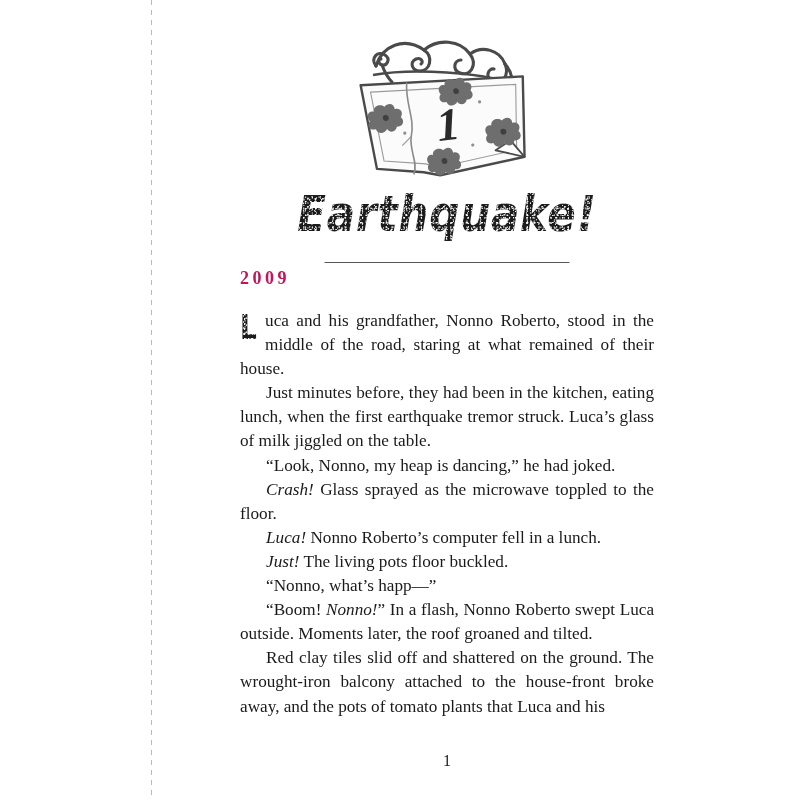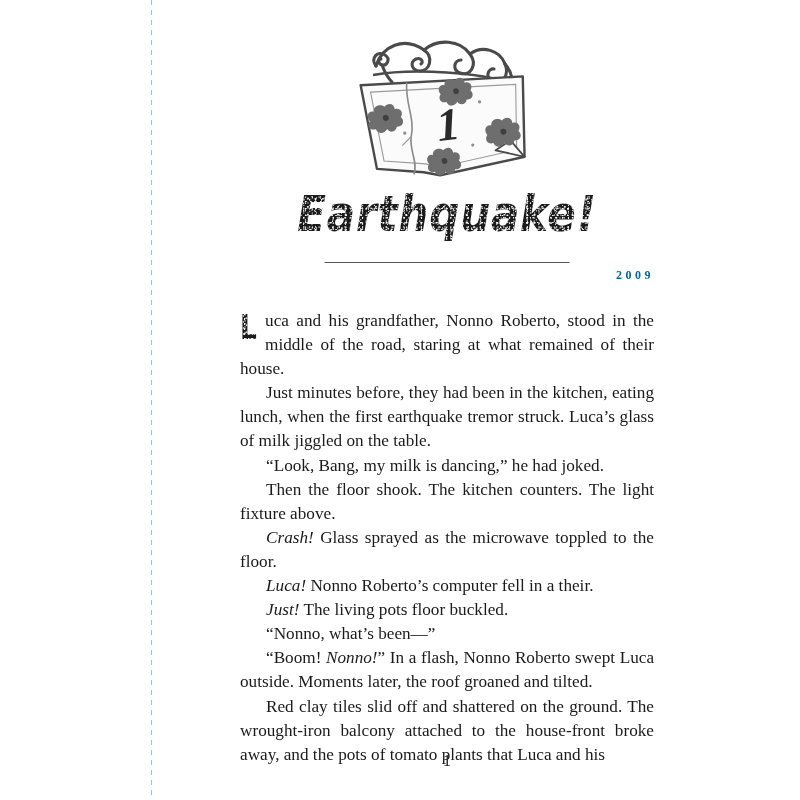--- a/index.html
+++ b/index.html
@@ -98,26 +98,26 @@
     height: 1px;
     background: #555555;
   }
 
   
   .chapter-year {
     position: absolute;
     left: 0;
     top: 268px;
     width: 414px;
-    text-align: right;
+    text-align: left;
     font-family: "Liberation Serif", serif;
     font-weight: bold;
-    font-size: 12px;
+    font-size: 18px;
     letter-spacing: 3.5px;
-    color: #0369a1;
+    color: #be185d;
   }
 
   
   .body-text {
     position: absolute;
     left: 0;
     top: 309px;
     width: 414px;
     font-family: "Liberation Serif", serif;
     font-size: 17.2px;
@@ -230,31 +230,30 @@
     <div class="title-rule"></div>
 
     <div class="chapter-year">2009</div>
 
     <div class="body-text">
 
       <p class="para-drop"><span class="dropcap">L</span><span>uca and his grandfather, Nonno Roberto, stood in the middle of the road, staring at what remained of their house.</span></p>
 
       <p><span>Just minutes before, they had been in the kitchen, eating lunch, when the first earthquake tremor struck. Luca’s glass of milk jiggled on the table.</span></p>
 
-      <p><span>“Look, Bang, my milk is dancing,” he had joked.</span></p>
-
-      <p><span>Then the floor shook. The kitchen counters. The light fixture above.</span></p>
+      <p><span>“Look, Nonno, my heap is dancing,” he had joked.</span></p>
+
 
       <p><i>Crash!</i><span> Glass sprayed as the microwave toppled to the floor.</span></p>
 
-      <p><i>Luca!</i><span> Nonno Roberto’s computer fell in a their.</span></p>
+      <p><i>Luca!</i><span> Nonno Roberto’s computer fell in a lunch.</span></p>
 
       <p><i>Just!</i><span> The living pots floor buckled.</span></p>
 
-      <p><span>“Nonno, what’s been—”</span></p>
+      <p><span>“Nonno, what’s happ—”</span></p>
 
       <p><span>“Boom! </span><i>Nonno!</i><span>” In a flash, Nonno Roberto swept Luca outside. Moments later, the roof groaned and tilted.</span></p>
 
       <p><span>Red clay tiles slid off and shattered on the ground. The wrought-iron balcony attached to the house-front broke away, and the pots of tomato plants that Luca and his</span></p>
 
     </div>
 
     <div class="folio">1</div>
 
   </div>

